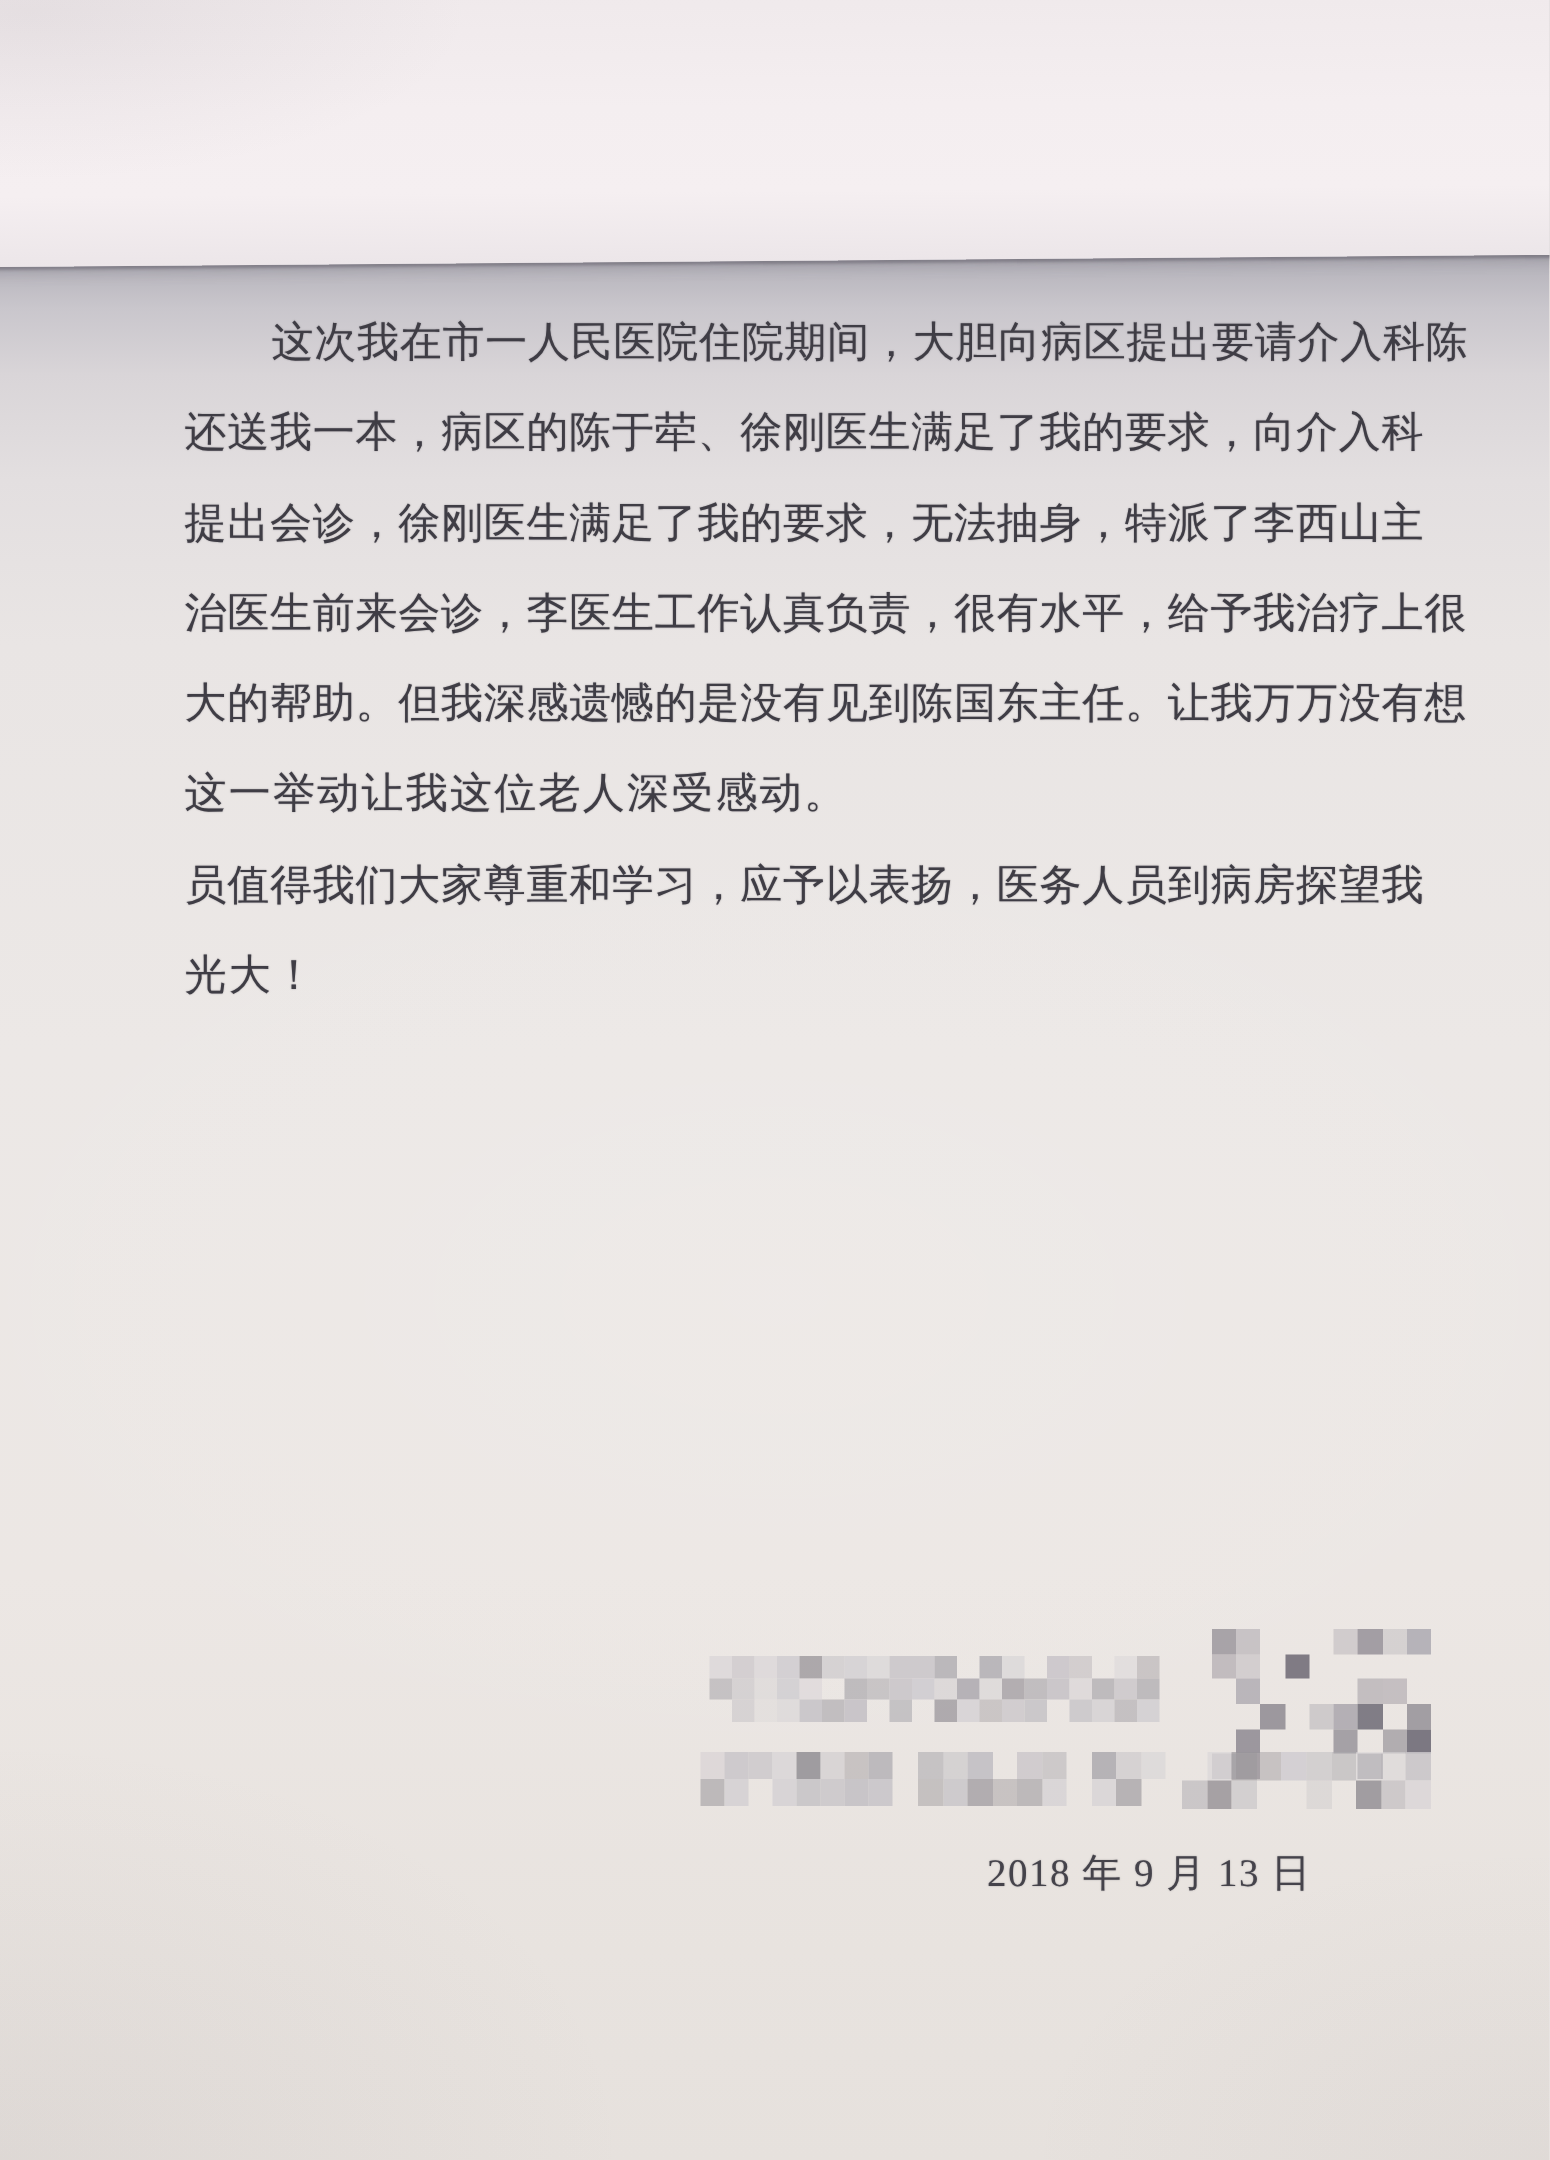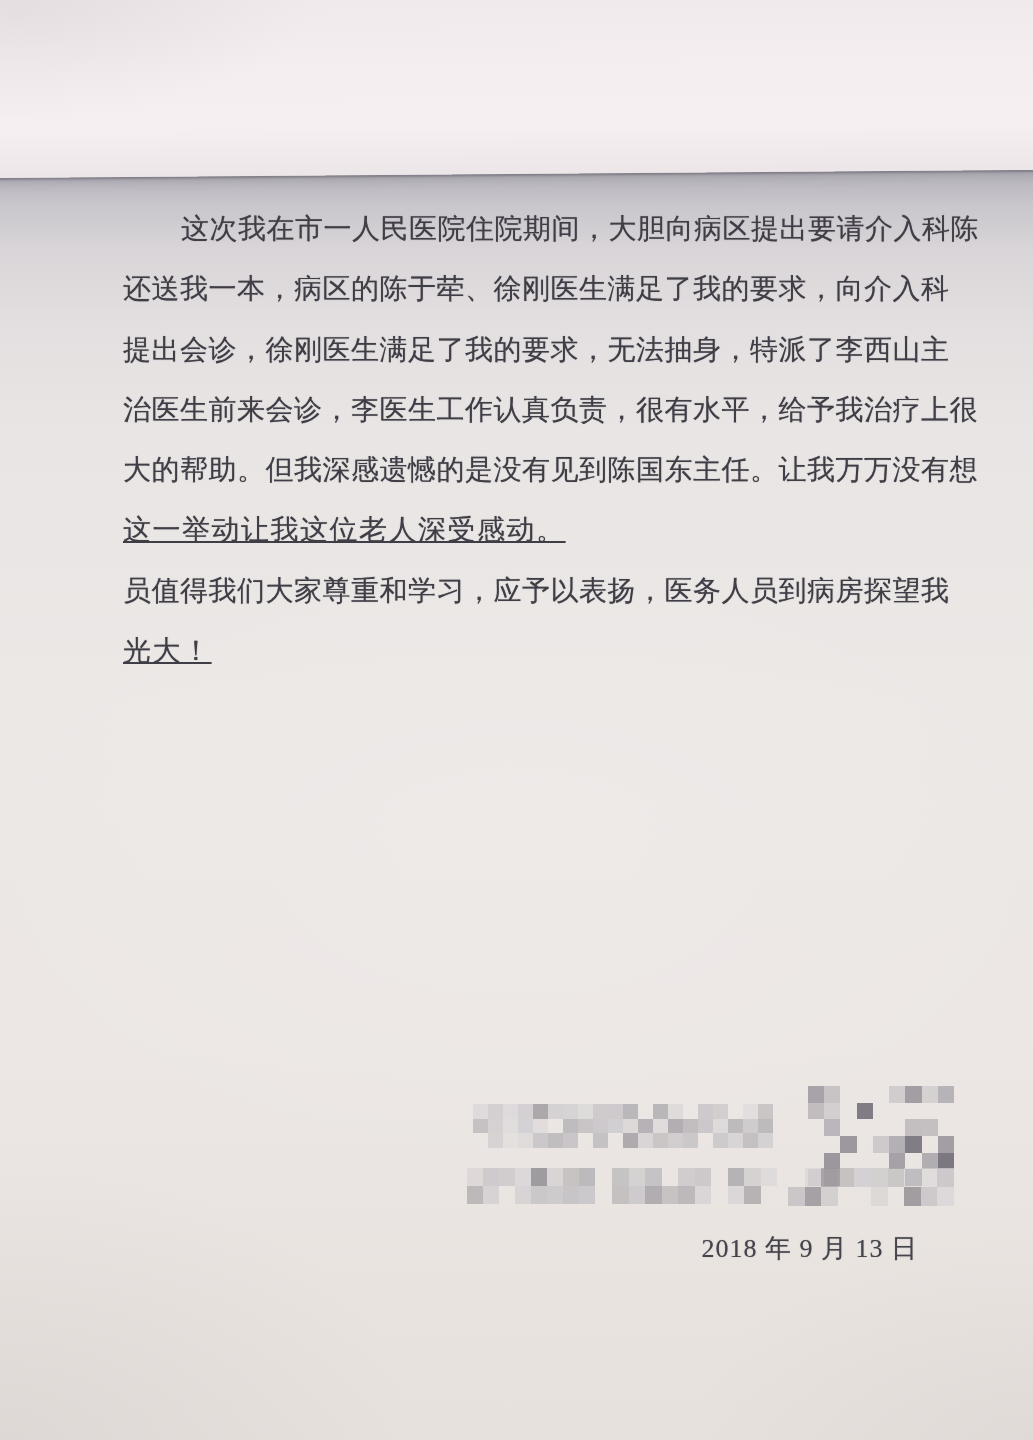--- a/index.html
+++ b/index.html
@@ -47,26 +47,26 @@
     position:absolute;left:123px;top:199px;width:810px;
     font-size:28px;line-height:60.3px;color:#3f3d45;
     text-shadow:0 0 1px rgba(63,61,69,0.55);
     letter-spacing:0.5px;
   }
   .line{
     text-align:justify;text-align-last:justify;
     height:60.3px;white-space:nowrap;
   }
   .line.indent{text-indent:58px;}
-  .line.short{text-align-last:left;letter-spacing:1.5px;text-decoration:underline;}
+  .line.short{text-align-last:left;letter-spacing:1.5px;}
   
   .date{
     position:absolute;left:658px;top:1231px;width:260px;
     font-size:26px;color:#45434b;letter-spacing:1px;
-    text-shadow:0 0 1px rgba(63,61,69,0.5);white-space:nowrap;text-align:right;
+    text-shadow:0 0 1px rgba(63,61,69,0.5);white-space:nowrap;
   }
   
   .mosaic{position:absolute;display:grid;}
   .mosaic i{display:block;width:100%;height:100%;}
 </style>
 </head>
 <body>
 
 <div class="page">
 

